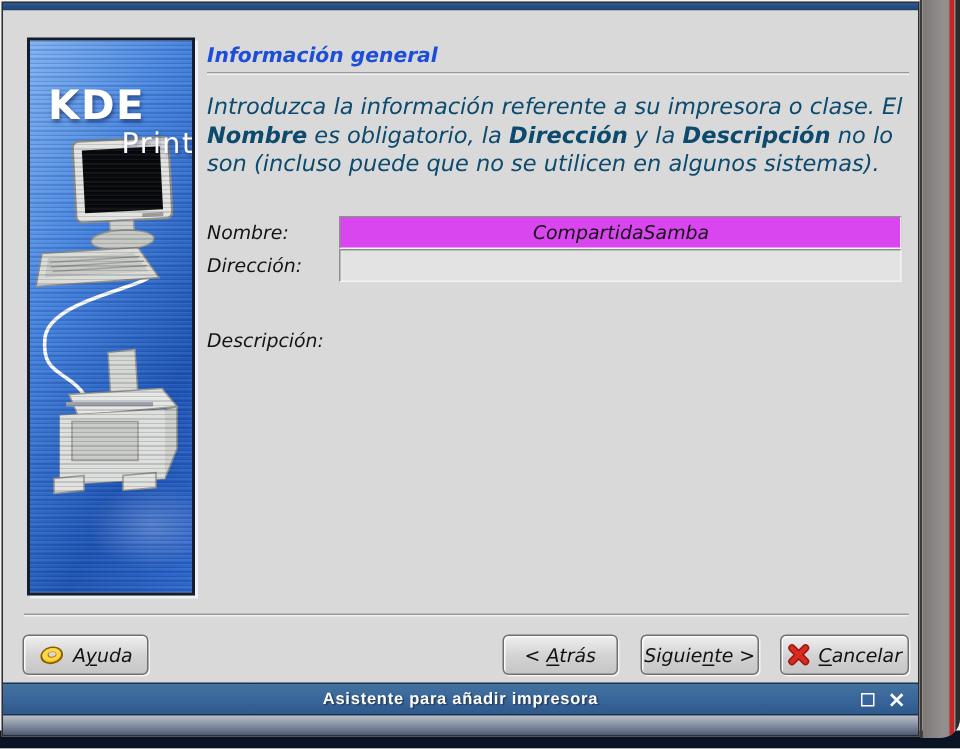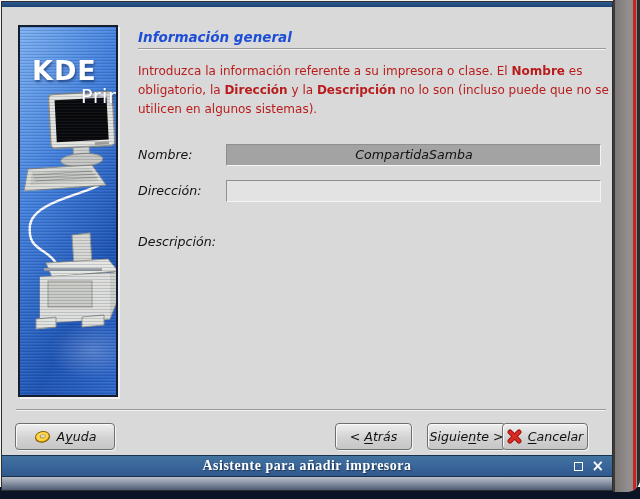--- a/index.html
+++ b/index.html
@@ -27,21 +27,21 @@
     position:absolute; left:1px; top:1px; width:612px; height:490px;
     border:1px solid #2e2e2e;
     background:#d9d9d9;
     display:flex; flex-direction:column;
   }
   .frame-top { height:5px; background:linear-gradient(180deg,#2c5a92,#1d4271); flex:none; }
   .content { position:relative; flex:1; background:#d9d9d9; }
 
   
   .sidebar {
-    position:absolute; left:16px; top:18px; width:100px; height:372px;
+    position:absolute; left:16px; top:18px; width:112px; height:372px;
     border:2px solid #141e30;
     box-shadow:2px 2px 0 #f2f2f2;
     background:
       radial-gradient(60px 40px at 75% 88%, rgba(255,255,255,0.22), rgba(255,255,255,0) 70%),
       linear-gradient(118deg,#7fb2f2 0%, #4583de 35%, #1f55b5 72%, #2f68cd 100%);
     overflow:hidden;
     text-align:center;
   }
   .scanlines {
     position:absolute; inset:0;
@@ -64,33 +64,33 @@
   .page-title {
     position:absolute; left:136px; top:22px;
     font-size:13.5px; font-weight:bold; font-style:italic; color:#1d4ed8;
   }
   .title-sep {
     position:absolute; left:136px; top:41px; right:6px; height:2px;
     border-top:1px solid #9a9a9a; border-bottom:1px solid #f2f2f2;
   }
   .intro {
     position:absolute; left:136px; top:55px; width:472px;
-    font-size:12px; color:#b91c1c; line-height:19px;
+    font-size:15px; font-style:italic; color:#0c4a6e; line-height:19px;
   }
   .intro .b { font-weight:bold; }
 
   
   .frow { position:absolute; left:136px; right:6px; height:22px; }
   .frow .flabel {
     position:absolute; left:0; top:3px;
     font-size:12.6px; font-style:italic; color:#141414;
   }
   .fieldbox {
     position:absolute; left:88px; right:5px; top:0; height:22px;
-    background:#a3a3a3;
+    background:#d946ef;
     border-top:1px solid #8f8f8f; border-left:1px solid #8f8f8f;
     border-bottom:1px solid #f4f4f4; border-right:1px solid #f4f4f4;
     font-size:12.6px; font-style:italic; color:#111;
     padding:2px 4px 0 5px; white-space:nowrap; overflow:hidden;
   }
   .fieldbox.disabled { background:#e3e3e3; color:#555; }
   .caret { display:inline-block; width:1px; height:14px; background:#000; vertical-align:-2px; margin-left:1px; }
 
   
   .btn-sep {
@@ -99,35 +99,35 @@
   }
   .btn {
     position:absolute; top:416px; height:27px;
     display:flex; align-items:center; justify-content:center; gap:6px;
     background:linear-gradient(180deg,#efefef,#d2d2d2 55%,#c6c6c6);
     border:1px solid #6f6f6f; border-radius:4px;
     box-shadow:inset 1px 1px 0 #fafafa, 1px 1px 0 rgba(255,255,255,0.7);
     font-size:12.6px; font-style:italic; color:#111; cursor:default;
   }
   .btn u { text-decoration:underline; text-underline-offset:2px; }
-  .btn-help   { left:13px;  width:100px; }
+  .btn-help   { left:13px;  width:84px; }
   .btn-back   { left:333px; width:77px; }
   .btn-next   { left:425px; width:79px; }
-  .btn-cancel { left:500px; width:86px; }
+  .btn-cancel { left:518px; width:86px; }
 
   
   .titlebar {
     height:22px; flex:none; position:relative;
     background:linear-gradient(180deg,#43739f 0%, #38659a 55%, #30588b 100%);
     border-top:1px solid #16324f; border-bottom:1px solid #16324f;
     display:flex; align-items:center; justify-content:center;
   }
   .titlebar-text {
-    color:#ffffff; font-weight:bold; font-size:14px;
-    font-family:Liberation Serif, serif; letter-spacing:0.5px;
+    color:#ffffff; font-weight:bold; font-size:11px;
+    font-family:Liberation Sans, sans-serif; letter-spacing:0.5px;
     text-shadow:1px 1px 1px rgba(0,0,0,0.45);
   }
   .tb-controls { position:absolute; right:8px; top:0; height:100%; display:flex; align-items:center; gap:8px; }
   .tb-max { width:9px; height:9px; border:1.5px solid #ffffff; display:inline-block; }
   .tb-close { color:#ffffff; font-size:15px; line-height:1; font-weight:bold; }
 
   .frame-bottom {
     height:13px; flex:none;
     background:linear-gradient(180deg,#b9bec7 0%, #8b94a5 45%, #4e5b74 100%);
   }
@@ -186,28 +186,28 @@
 
     <div class="intro"><span>Introduzca la información referente a su impresora o clase. El </span><span class="b">Nombre</span><span> es obligatorio, la </span><span class="b">Dirección</span><span> y la </span><span class="b">Descripción</span><span> no lo son (incluso puede que no se utilicen en algunos sistemas).</span></div>
 
     <div class="frow" style="top:137px;text-align:center;">
       <span class="flabel">Nombre:</span>
       <div class="fieldbox">
         <span>CompartidaSamba</span>
       </div>
     </div>
 
-    <div class="frow" style="top:173px;text-align:center;">
+    <div class="frow" style="top:159px;text-align:center;">
       <span class="flabel">Dirección:</span>
       <div class="fieldbox disabled">
         <span></span>
       </div>
     </div>
 
-    <div class="frow" style="top:224px;">
+    <div class="frow" style="top:209px;">
       <span class="flabel">Descripción:</span>
     </div>
 
     <div class="btn-sep"></div>
 
     <div class="btn btn-help">
       <svg width="17" height="15" viewBox="0 0 17 15">
         <g transform="rotate(-12 8 8)">
           <ellipse cx="8.5" cy="8" rx="7" ry="5.2" fill="#f2b614" stroke="#8a5d00" stroke-width="1.2"></ellipse>
           <ellipse cx="8.5" cy="7.4" rx="6.2" ry="4.2" fill="#ffd84d"></ellipse>

